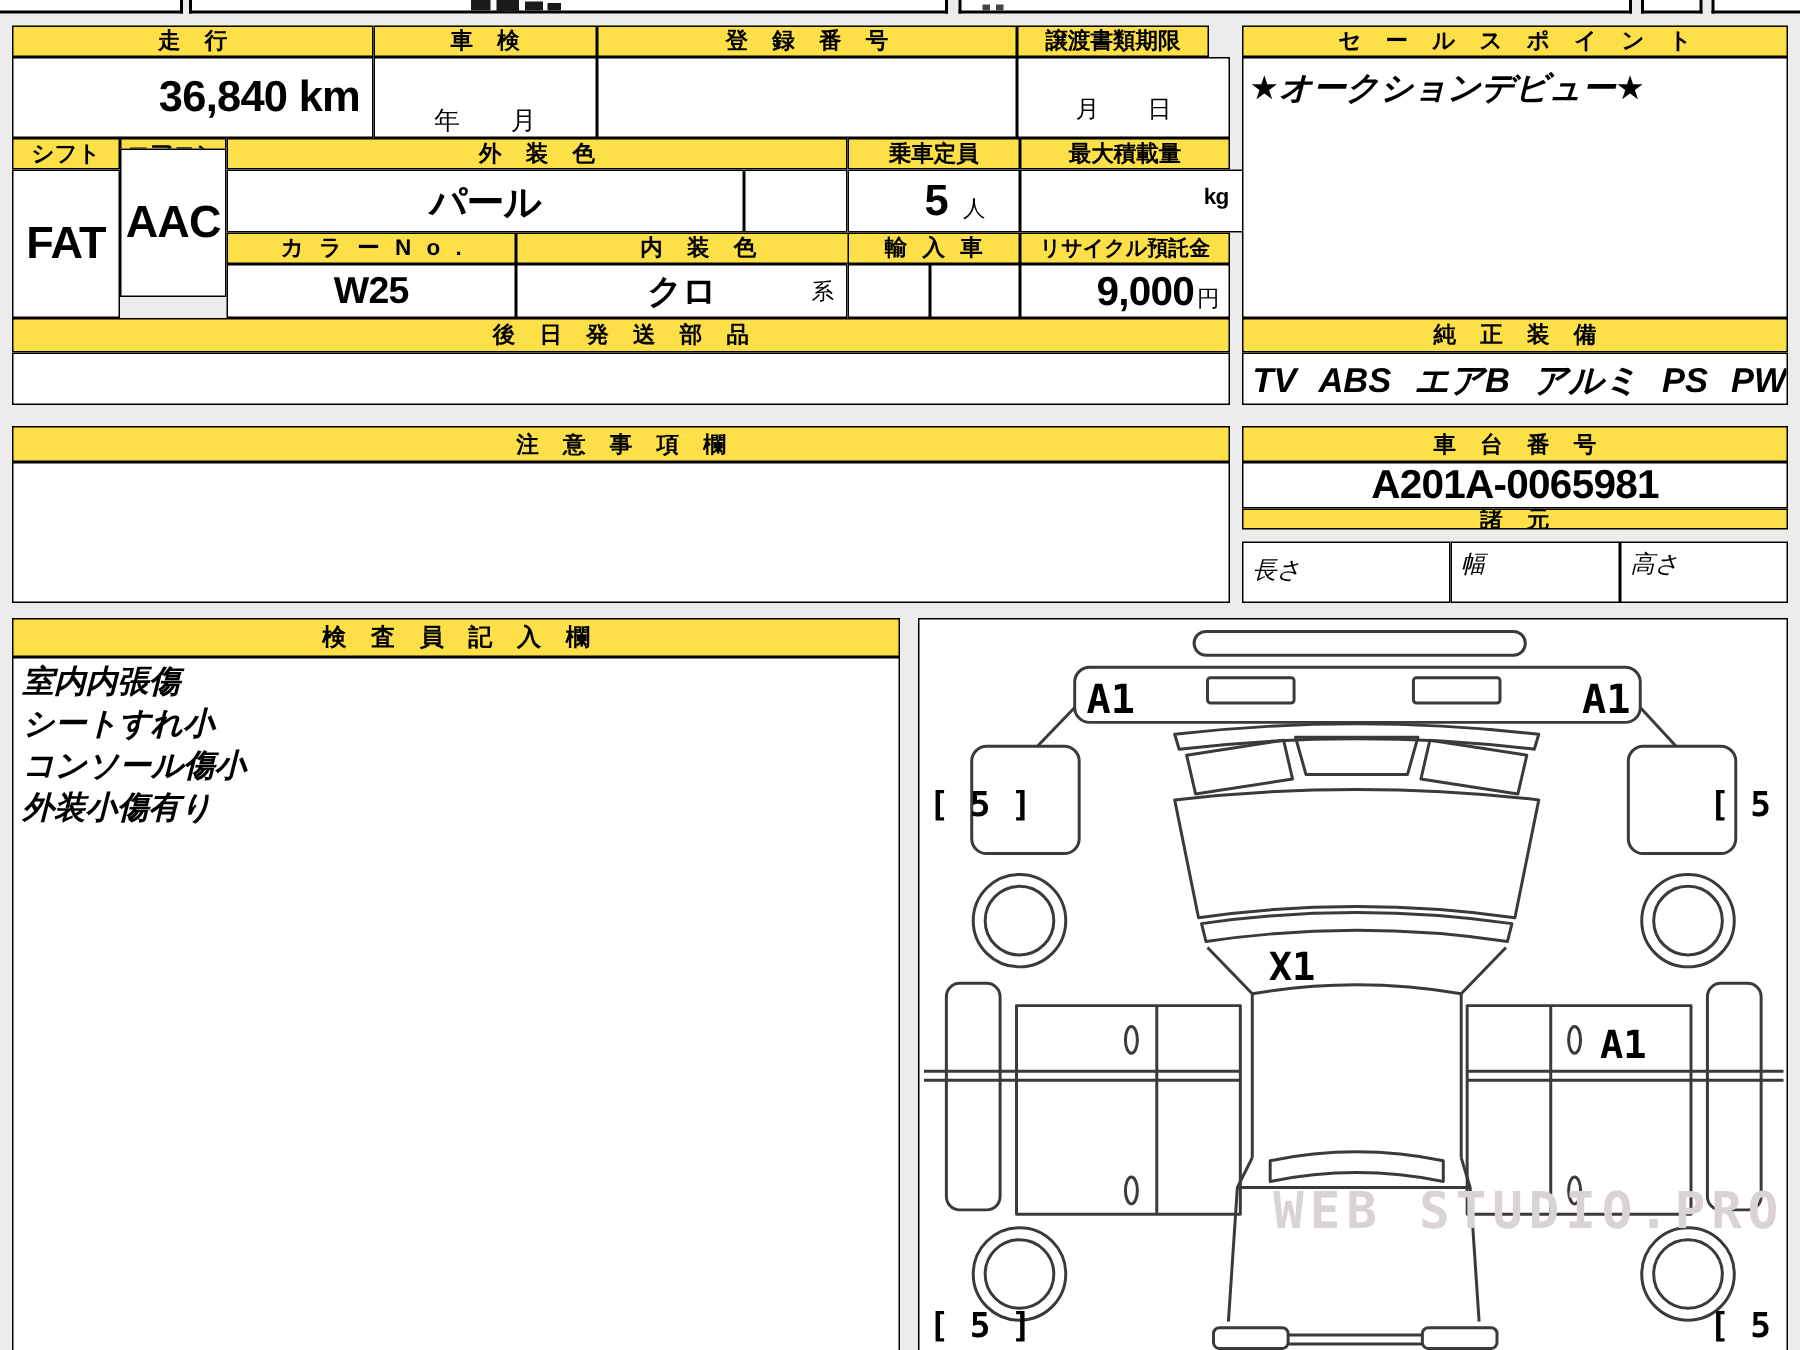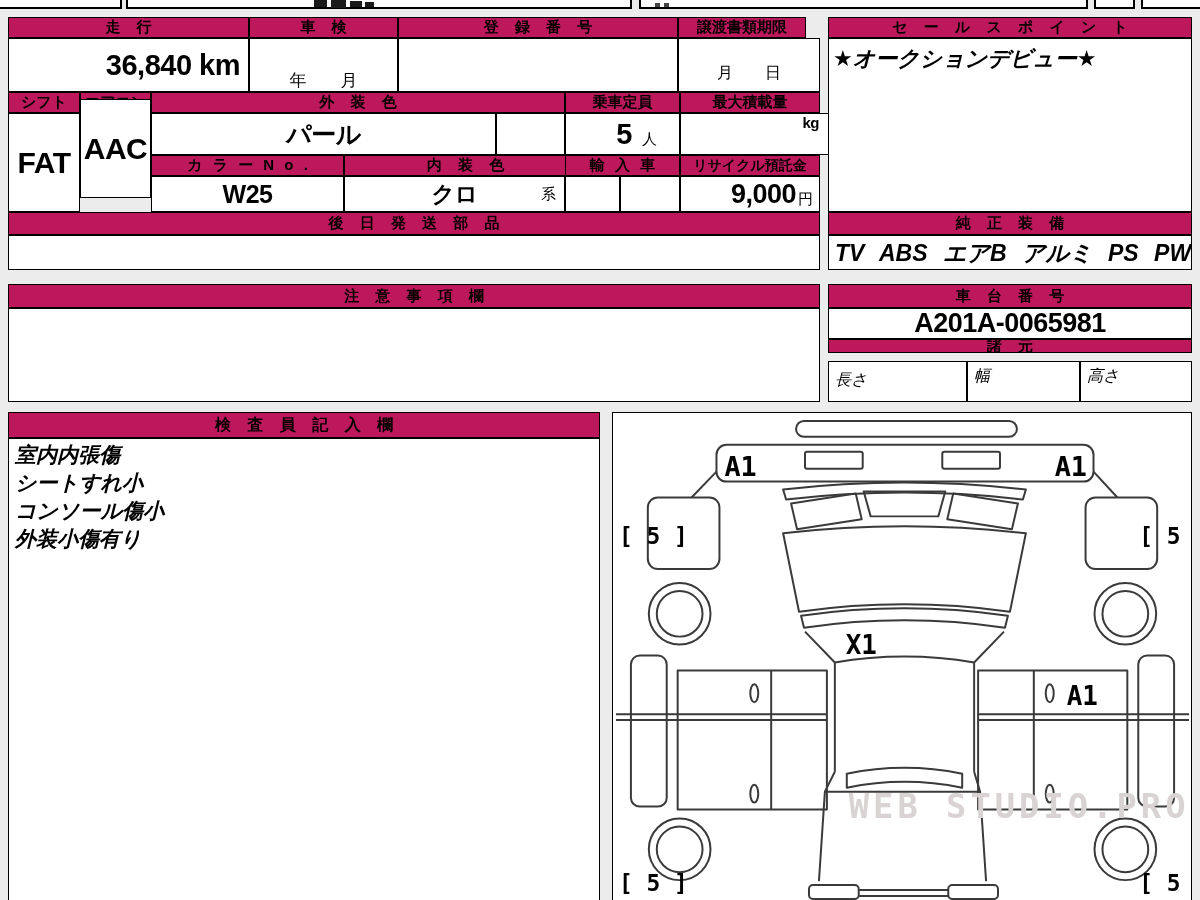--- a/index.html
+++ b/index.html
@@ -1,20 +1,20 @@
 <!DOCTYPE html>
 <html><head>
 <meta charset="utf-8">
 <style>
   html,body{margin:0;padding:0;}
   #page{position:relative;width:1200px;height:900px;background:#ececec;overflow:hidden;
         font-family:"Liberation Sans","DejaVu Sans",sans-serif;color:#000;}
   .c{position:absolute;box-sizing:border-box;border:1.5px solid #000;background:#fff;
      display:flex;align-items:center;justify-content:center;overflow:hidden;}
-  .g{background:#be185d;font-size:15px;font-weight:600;}
+  .g{background:#fde047;font-size:15px;font-weight:600;}
   .sp{letter-spacing:6px;text-indent:6px;}
   .sp3{letter-spacing:3px;text-indent:3px;}
   .tl{align-items:flex-start;justify-content:flex-start;font-style:italic;}
   .re{justify-content:flex-end;}
   .num{font-weight:bold;letter-spacing:-0.5px;}
   .big{font-size:29px;font-weight:bold;}
   .small{font-size:15px;}
   .strip{position:absolute;box-sizing:border-box;border:2px solid #000;border-top:none;background:#fff;}
   .smudge{position:absolute;background:#1a1a1a;}
   .insp-line{font-size:21px;font-weight:bold;line-height:28px;}
@@ -64,21 +64,21 @@
   </div>
 
   <div class="c" style="left:151px;top:113px;width:345px;height:42px">
     <span class="num" style="font-size:25px">パール</span>
   </div>
   <div class="c" style="left:496px;top:113px;width:69px;height:42px"></div>
   <div class="c re" style="left:565px;top:113px;width:115px;height:42px;padding-right:22px;gap:10px">
     <span class="big num">5</span>
     <span class="small" style="padding-top:10px">人</span>
   </div>
-  <div class="c re" style="left:680px;top:113px;width:152px;height:42px;align-items:flex-start">
+  <div class="c re" style="left:680px;top:113px;width:152px;height:42px;align-items:center">
     <span class="small num" style="padding:0 12px 5px 0">kg</span>
   </div>
 
   <div class="c g sp3" style="left:151px;top:155px;width:193px;height:21px">カ ラ ー N o .</div>
   <div class="c g sp" style="left:344px;top:155px;width:243px;height:21px">内 装 色</div>
   <div class="c g sp3" style="left:565px;top:155px;width:115px;height:21px">輸 入 車</div>
   <div class="c g" style="left:680px;top:155px;width:140px;height:21px;font-size:14px">リサイクル預託金</div>
 
   <div class="c" style="left:151px;top:176px;width:193px;height:36px">
     <span class="num" style="font-size:25px">W25</span>

